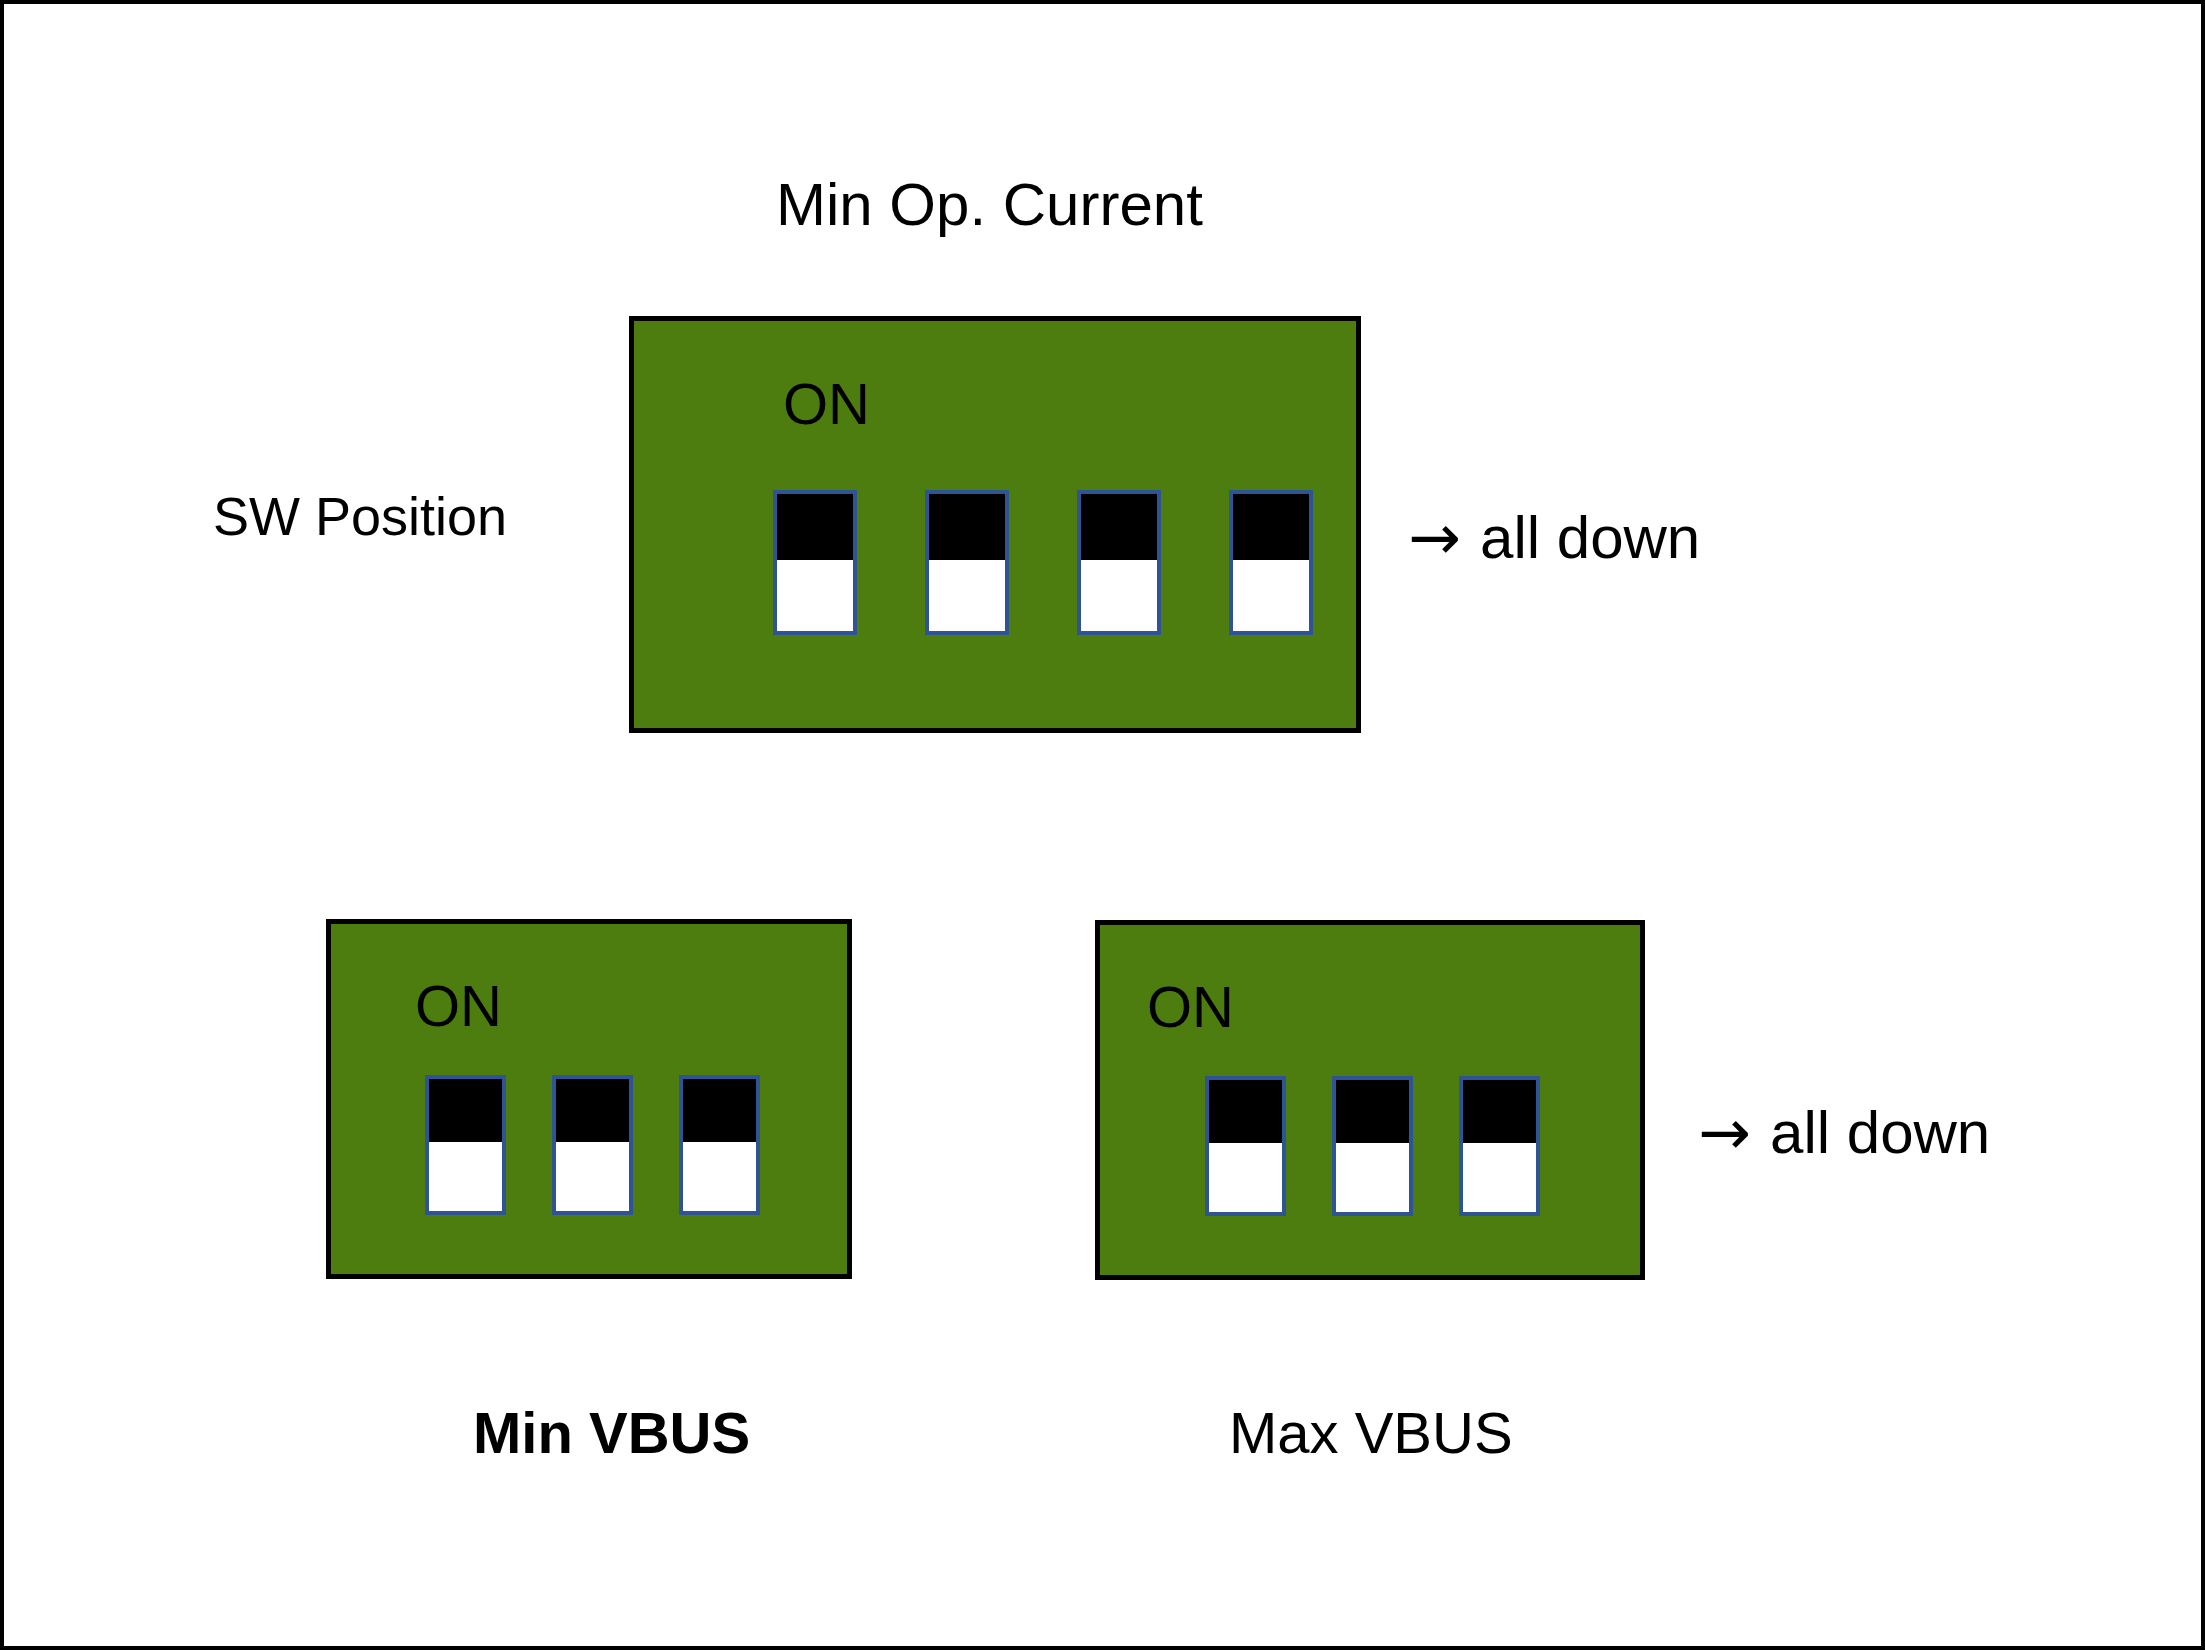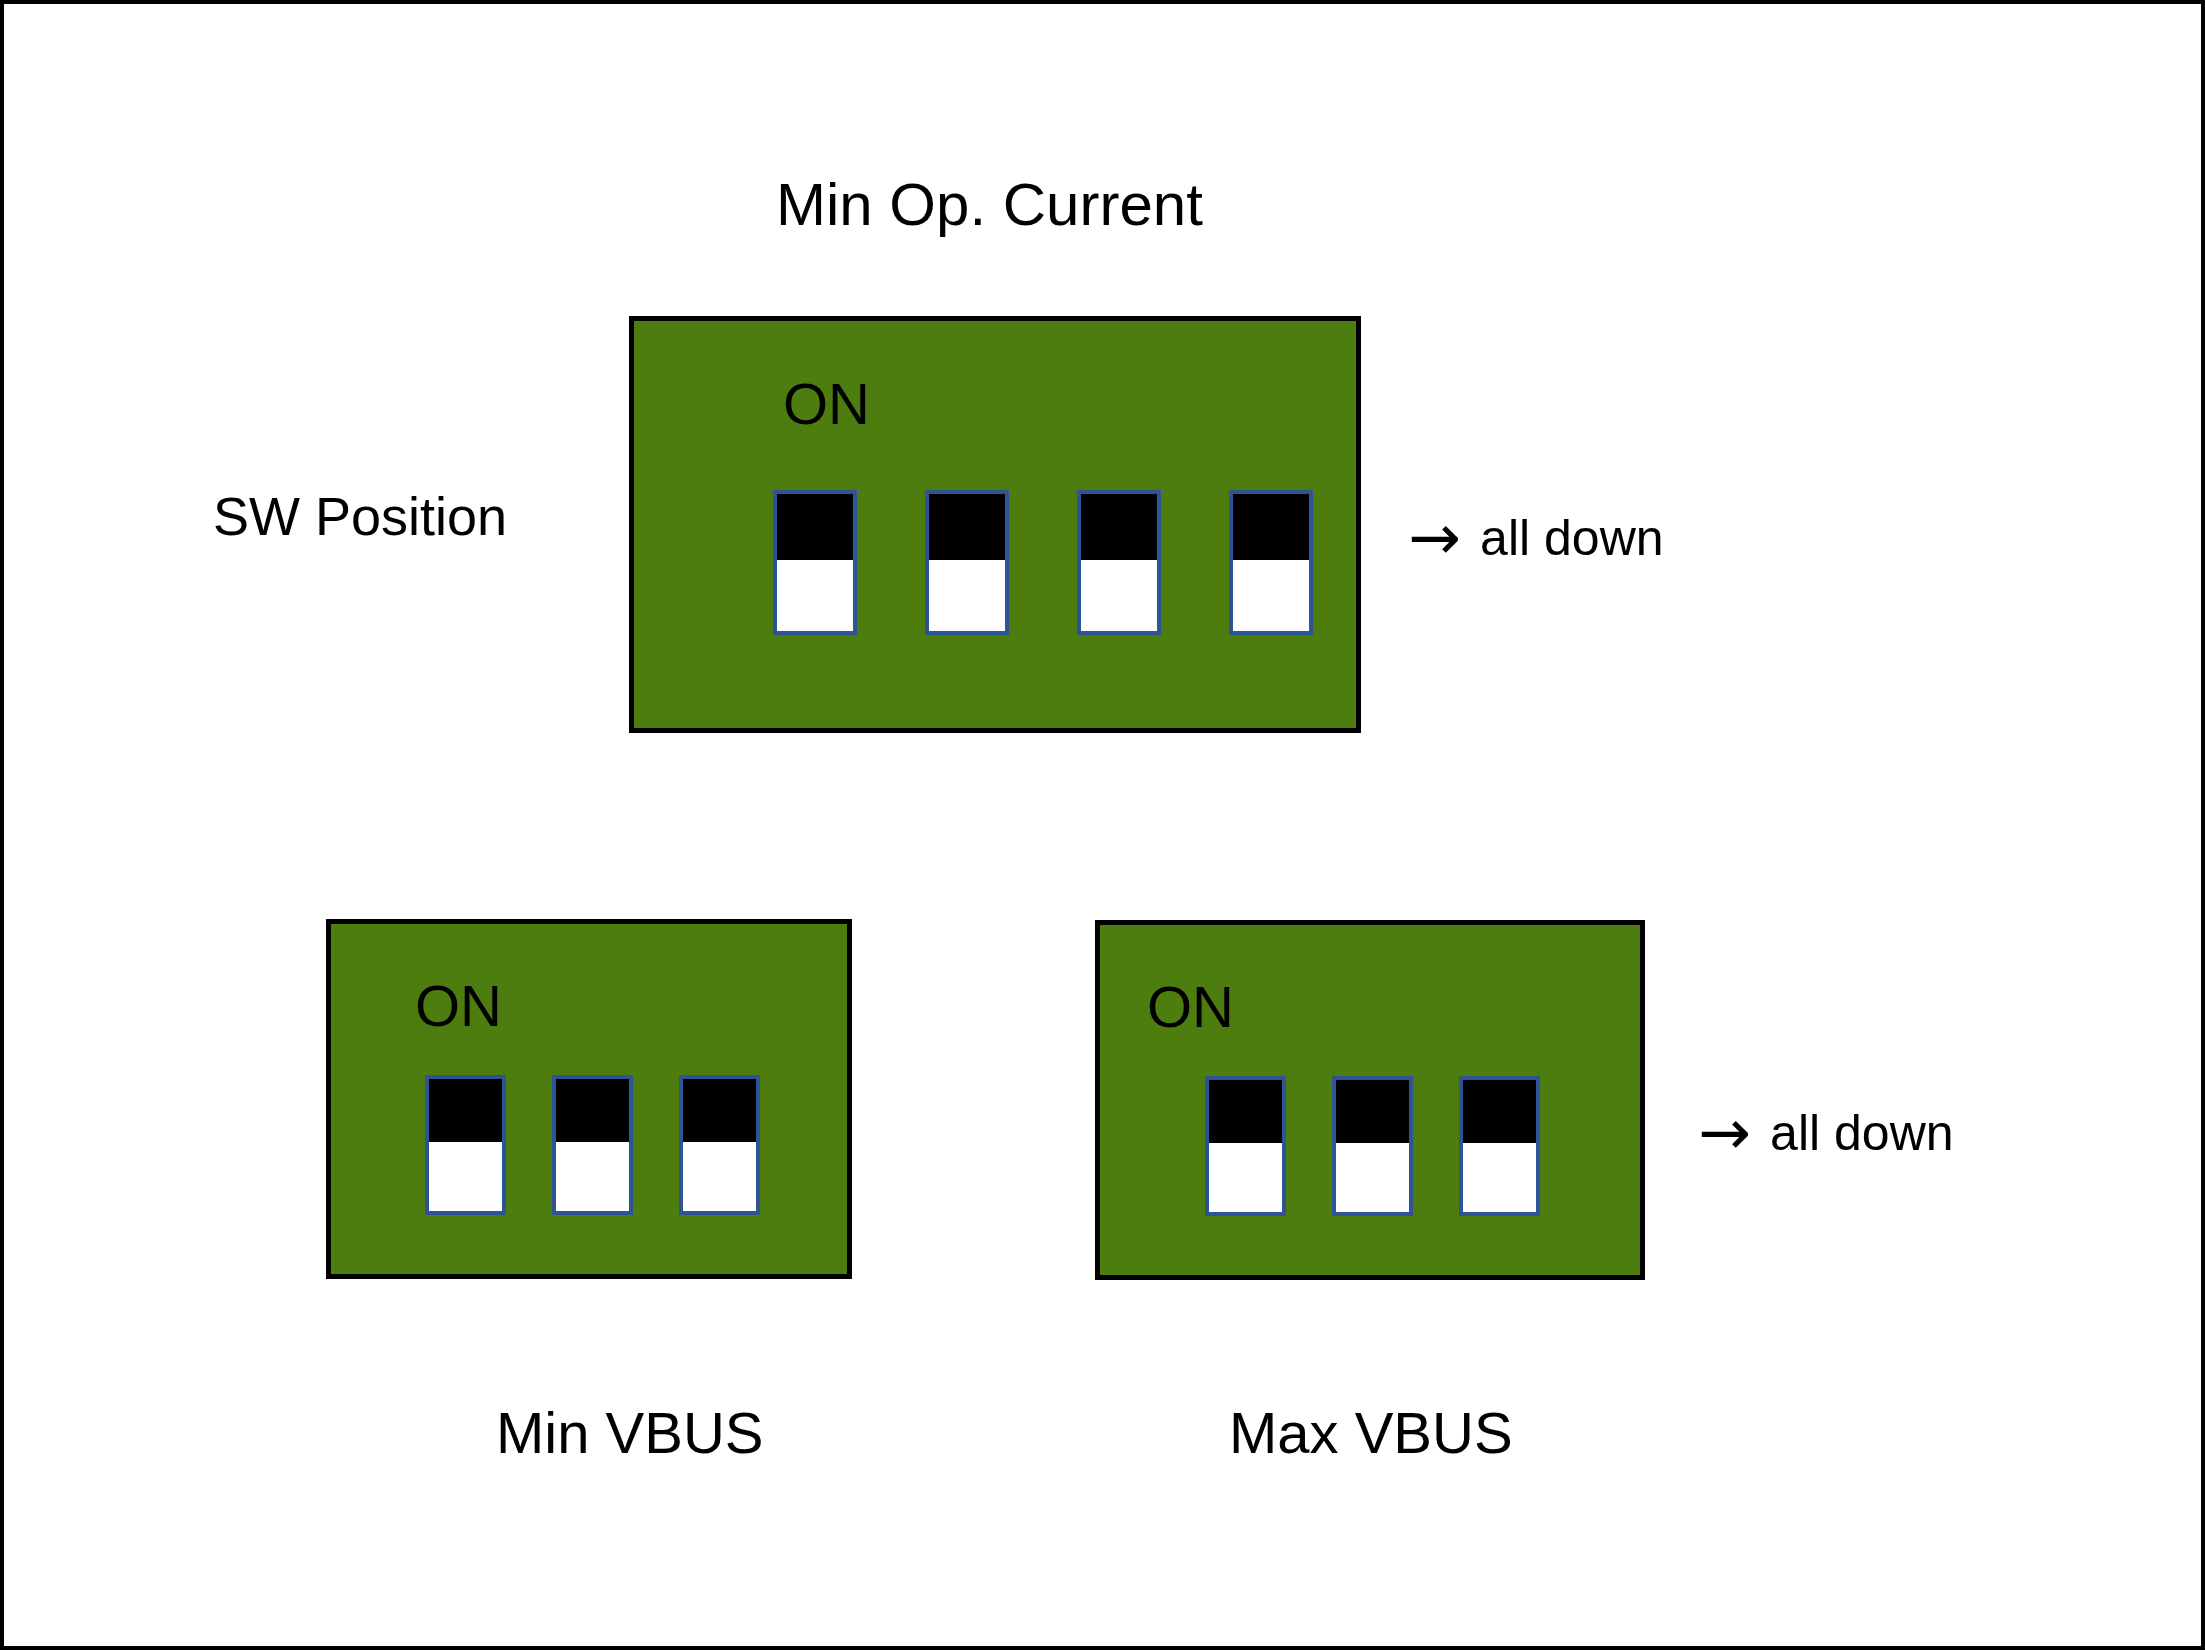--- a/index.html
+++ b/index.html
@@ -32,21 +32,21 @@
   .label {
     font-family: "Liberation Sans", sans-serif;
     color: #000000;
     white-space: nowrap;
     line-height: 1;
   }
   .title-text   { font-size: 60px; }
   .side-text    { font-size: 54px; }
   .caption-text { font-size: 58px; }
   .on-text      { font-size: 58px; }
-  .note-text    { font-size: 50px; }
+  .note-text    { font-size: 60px; }
 
   .note-row {
     display: flex;
     align-items: center;
     gap: 19.3px;
     white-space: nowrap;
   }
   .arrow-glyph {
     font-size: 63px;
     line-height: 1;
@@ -147,21 +147,21 @@
         <div class="gap"></div>
       </div>
 
       <div class="dip-switch pos-down" style="width: 81px; height: 140px; border-color: rgb(47, 84, 150);">
         <div class="lever" style="background: rgb(0, 0, 0);"></div>
         <div class="gap"></div>
       </div>
     </div>
   </div>
 
-  <div class="abs label caption-text" style="left:492px; top:1400px;">Min VBUS</div>
+  <div class="abs label caption-text" style="left:469px; top:1400px;font-weight:bold;">Min VBUS</div>
 
   <div class="abs sw-block" style="left: 1091px; top: 916px; width: 550px; height: 360px; border-color: rgb(0, 0, 0);">
 
     <div class="on-text label" style="left:47px; top:53px;">ON</div>
 
     <div class="sw-row" style="left:105px; top:151px; gap:46px;">
 
       <div class="dip-switch pos-down" style="width: 81px; height: 140px; border-color: rgb(47, 84, 150);">
         <div class="lever" style="background: rgb(0, 0, 0);"></div>
         <div class="gap"></div>

